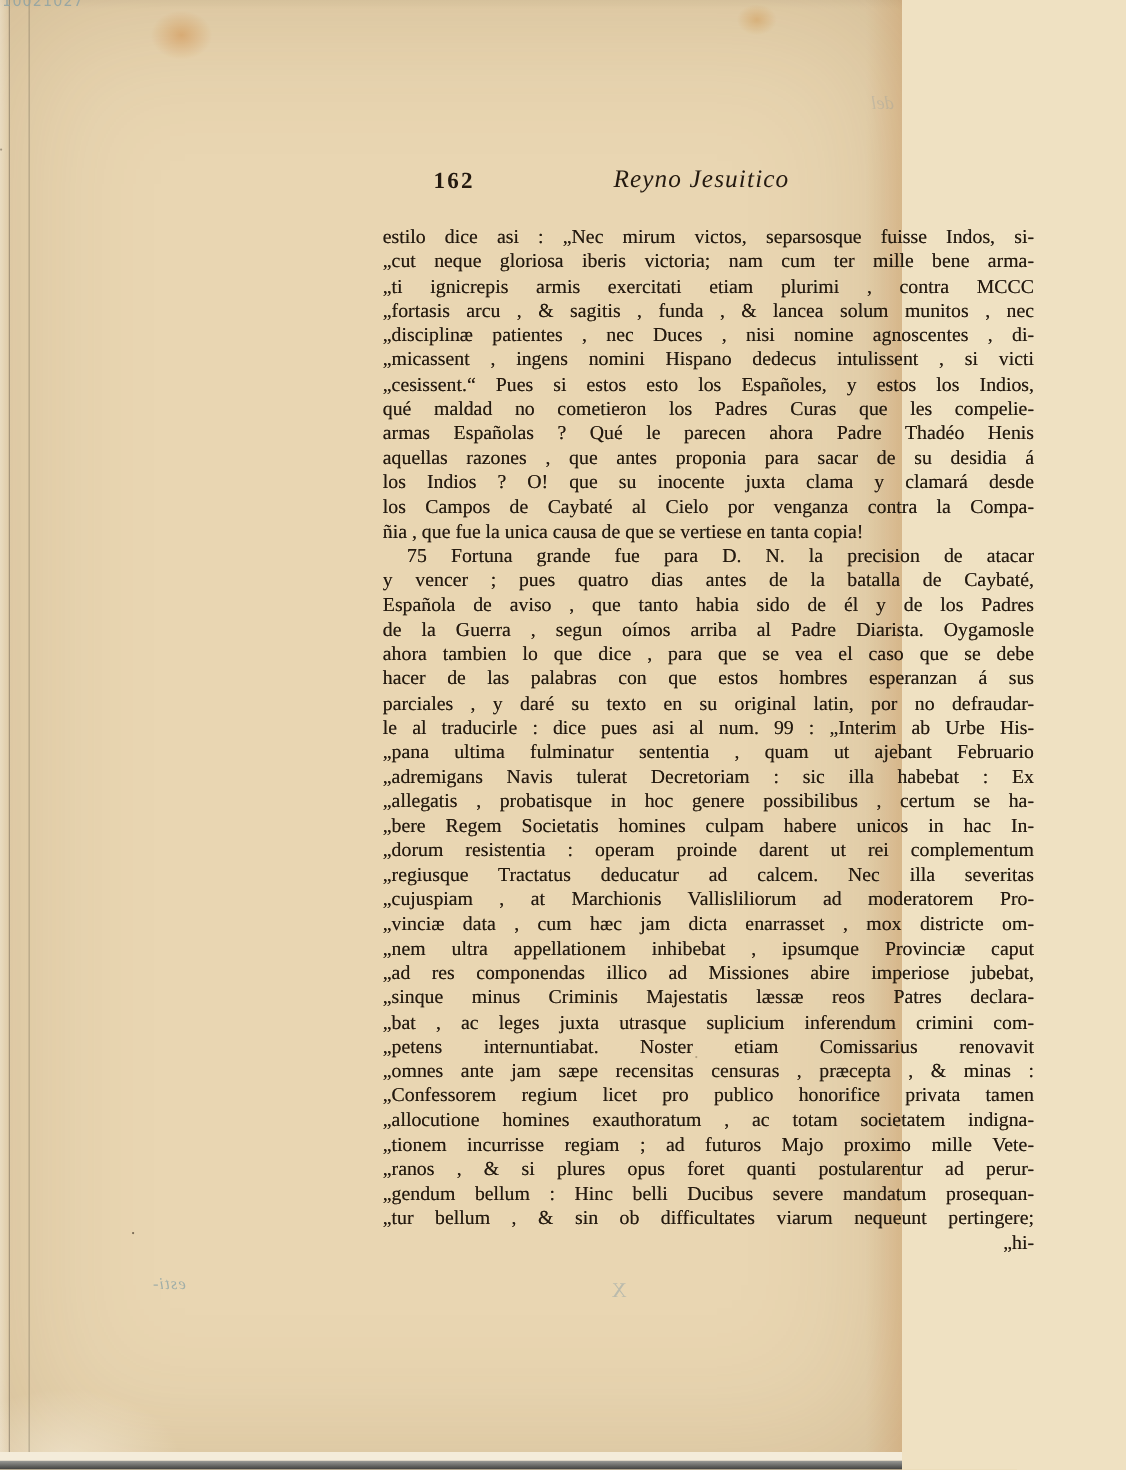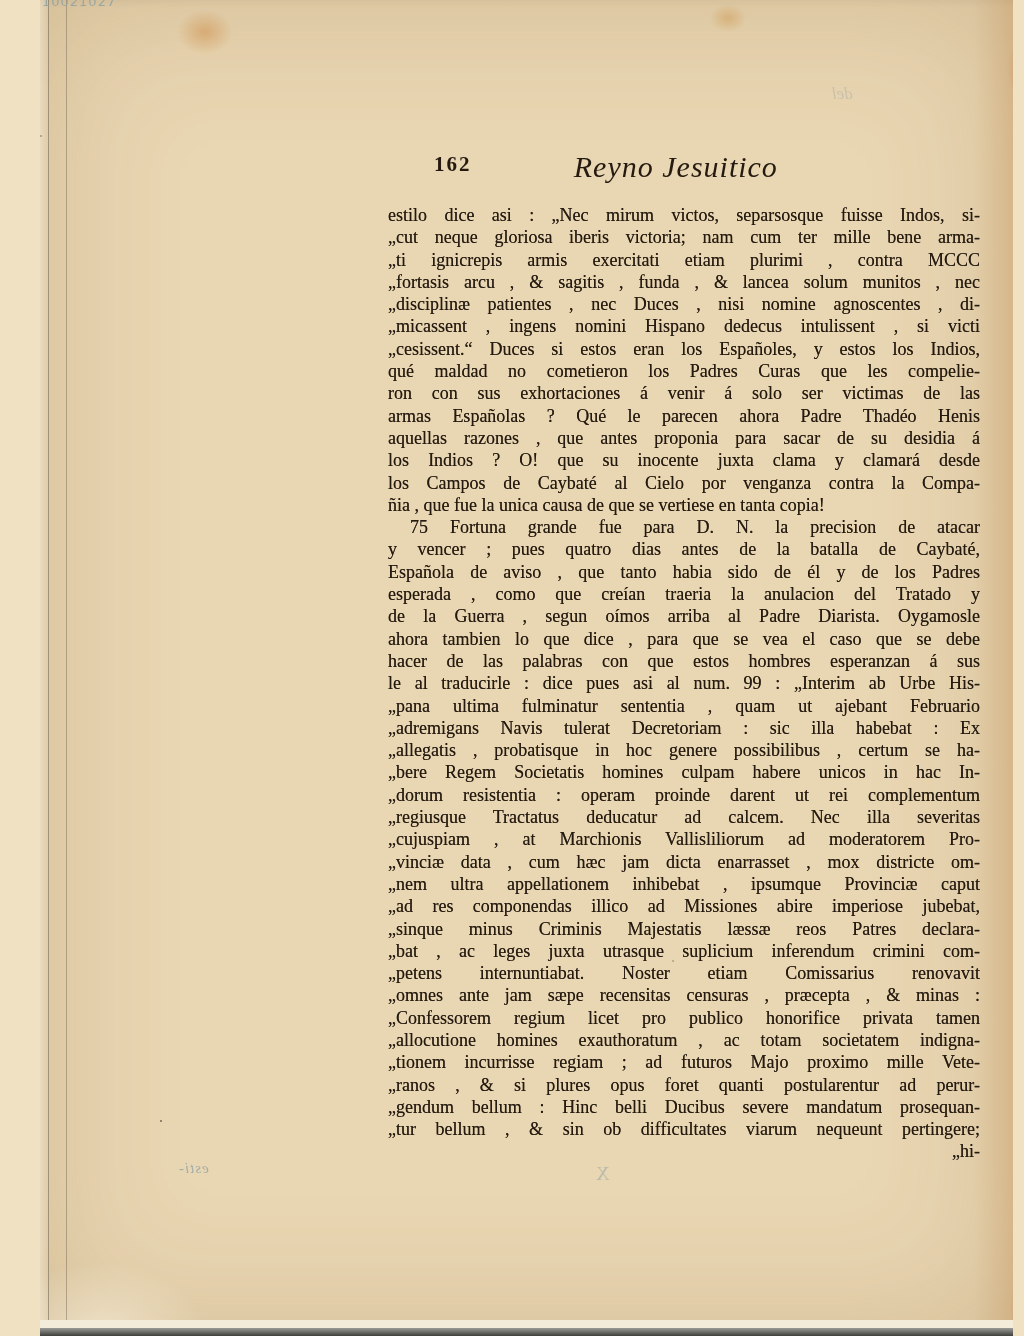--- a/index.html
+++ b/index.html
@@ -3,24 +3,23 @@
 <meta charset="utf-8">
 <style>
   html,body{margin:0;padding:0;}
   body{
     width:1024px;height:1336px;
     font-family:"Liberation Serif", serif;
     background:#efe1c2;
     overflow:hidden;
   }
   .page{
-    position:relative;width:973px;height:1336px;
+    position:relative;width:820px;height:1336px;
     background:var(--paper,#e9d6b2);
     box-shadow:inset 0 0 140px rgba(125,85,35,.22);
-    margin-left:40px;
   }
   
   .texture{
     position:absolute;inset:0;pointer-events:none;
     background:
       radial-gradient(40px 32px at 165px 32px, rgba(205,130,55,.45), rgba(205,130,55,0) 70%),
       radial-gradient(26px 20px at 688px 18px, rgba(205,140,60,.40), rgba(205,140,60,0) 70%),
       radial-gradient(55px 45px at 1012px 14px, rgba(140,60,15,.75), rgba(140,60,15,0) 72%),
       radial-gradient(40px 60px at 995px 70px, rgba(185,100,40,.45), rgba(185,100,40,0) 70%),
       radial-gradient(30px 70px at 1019px 210px, rgba(190,105,45,.55), rgba(190,105,45,0) 70%),
@@ -42,21 +41,21 @@
     color:#8fa3a4;opacity:.85;
   }
   
   .textblock{position:absolute;left:348px;top:150px;width:592px;color:var(--ink,#241a10);}
   .pagenum{
     position:absolute;left:46px;top:2px;
     font-size:21px;font-weight:bold;letter-spacing:2px;
   }
   .runtitle{
     position:absolute;left:50%;top:0;transform:translateX(-54%);
-    font-size:30px;font-style:italic;letter-spacing:1px;white-space:nowrap;
+    font-size:23px;font-style:italic;letter-spacing:1px;white-space:nowrap;
   }
   .lines{position:absolute;left:0;top:54px;width:592px;}
   .line{
     font-size:18px;line-height:22.3px;height:22.3px;white-space:nowrap;
     text-align:justify;text-align-last:justify;
     text-shadow:0 0 .5px rgba(36,26,16,.7);
   }
   .line.nojust{text-align:right;text-align-last:left;}
   .line.right{text-align:center;text-align-last:right;}
   .line.indent{padding-left:22px;width:570px;}
@@ -88,35 +87,34 @@
   <div class="textblock" style="--ink: #241a10;">
     <div class="pagenum">162</div>
     <div class="runtitle">Reyno Jesuitico</div>
     <div class="lines" id="lines">
         <div class="line"><span>estilo dice asi : </span><span class="it">„Nec mirum victos, separsosque fuisse Indos, si-</span></div>
         <div class="line"><span class="it">„cut neque gloriosa iberis victoria; nam cum ter mille bene arma-</span></div>
         <div class="line"><span class="it">„ti ignicrepis armis exercitati etiam plurimi , contra MCCC</span></div>
         <div class="line"><span class="it">„fortasis arcu , &amp; sagitis , funda , &amp; lancea solum munitos , nec</span></div>
         <div class="line"><span class="it">„disciplinæ patientes , nec Duces , nisi nomine agnoscentes , di-</span></div>
         <div class="line"><span class="it">„micassent , ingens nomini Hispano dedecus intulissent , si victi</span></div>
-        <div class="line"><span class="it">„cesissent.“</span><span> Duces si estos eran los </span><span class="it">Españoles,</span><span> y estos los </span><span class="it">Indios,</span></div>
+        <div class="line"><span class="it">„cesissent.“</span><span> Pues si estos esto los </span><span class="it">Españoles,</span><span> y estos los </span><span class="it">Indios,</span></div>
         <div class="line"><span>qué maldad no cometieron los Padres Curas que les compelie-</span></div>
-        <div class="line"><span>ron con sus exhortaciones á venir á solo ser victimas de las</span></div>
         <div class="line"><span>armas </span><span class="it">Españolas</span><span> ? Qué le parecen ahora Padre </span><span class="it">Thadéo Henis</span></div>
         <div class="line"><span>aquellas razones , que antes proponia para sacar de su desidia á</span></div>
         <div class="line"><span>los </span><span class="it">Indios</span><span> ? O! que su inocente juxta clama y clamará desde</span></div>
         <div class="line"><span>los Campos de </span><span class="it">Caybaté</span><span> al Cielo por venganza contra la </span><span class="it">Compa-</span></div>
         <div class="line nojust"><span class="it">ñia</span><span> , que fue la unica causa de que se vertiese en tanta copia!</span></div>
         <div class="line indent"><span>75 Fortuna grande fue para </span><span class="it">D. N.</span><span> la precision de atacar</span></div>
         <div class="line"><span>y vencer ; pues quatro dias antes de la batalla de </span><span class="it">Caybaté,</span></div>
         <div class="line"><span class="it">Española</span><span> de aviso , que tanto habia sido de él y de los Padres</span></div>
-        <div class="line"><span>esperada , como que creían traeria la anulacion del Tratado y</span></div>
         <div class="line"><span>de la Guerra , segun oímos arriba al Padre Diarista. Oygamosle</span></div>
         <div class="line"><span>ahora tambien lo que dice , para que se vea el caso que se debe</span></div>
         <div class="line"><span>hacer de las palabras con que estos hombres esperanzan á sus</span></div>
+        <div class="line"><span>parciales , y daré su texto en su original latin, por no defraudar-</span></div>
         <div class="line"><span>le al traducirle : dice pues asi al num. 99 : </span><span class="it">„Interim ab Urbe His-</span></div>
         <div class="line"><span class="it">„pana ultima fulminatur sententia , quam ut ajebant Februario</span></div>
         <div class="line"><span class="it">„adremigans Navis tulerat Decretoriam : sic illa habebat : Ex</span></div>
         <div class="line"><span class="it">„allegatis , probatisque in hoc genere possibilibus , certum se ha-</span></div>
         <div class="line"><span class="it">„bere Regem Societatis homines culpam habere unicos in hac In-</span></div>
         <div class="line"><span class="it">„dorum resistentia : operam proinde darent ut rei complementum</span></div>
         <div class="line"><span class="it">„regiusque Tractatus deducatur ad calcem. Nec illa severitas</span></div>
         <div class="line"><span class="it">„cujuspiam , at Marchionis Vallisliliorum ad moderatorem Pro-</span></div>
         <div class="line"><span class="it">„vinciæ data , cum hæc jam dicta enarrasset , mox districte om-</span></div>
         <div class="line"><span class="it">„nem ultra appellationem inhibebat , ipsumque Provinciæ caput</span></div>

